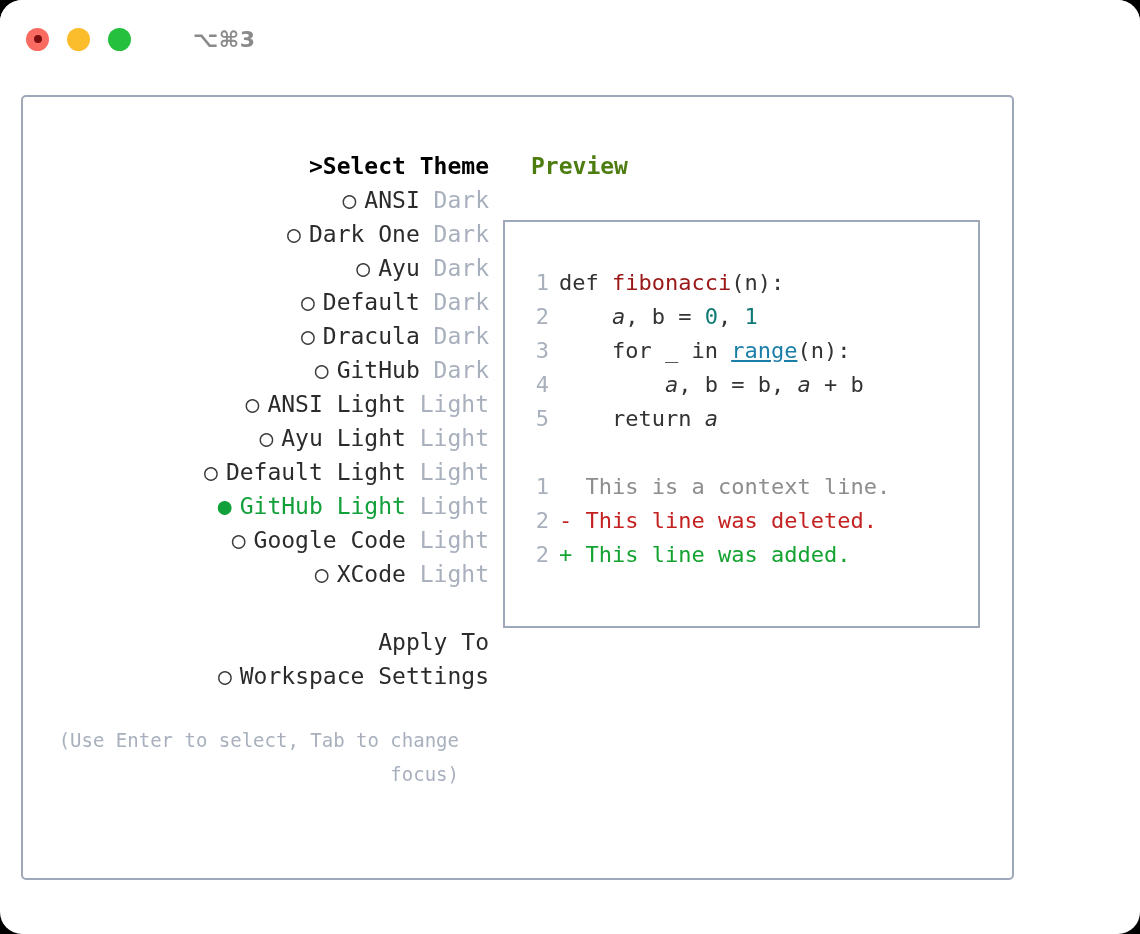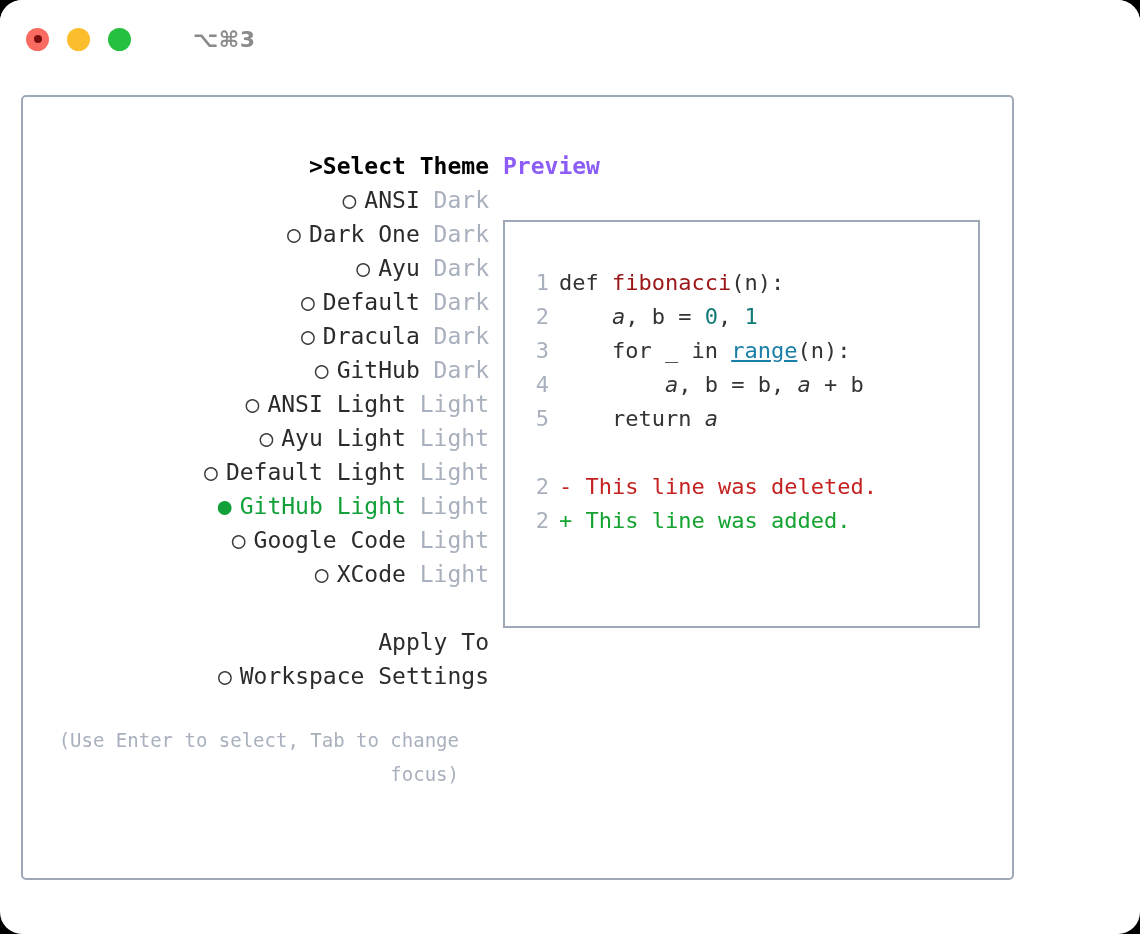--- a/index.html
+++ b/index.html
@@ -140,22 +140,23 @@
   
   .right-col {
     position: absolute;
     left: 480px;
     top: 52px;
     width: 500px;
   }
   .preview-label {
     font-size: 23px;
     font-weight: 700;
-    color: #8b5cf6;
-    line-height: 34px;
+    color: #4d7c0f;
+    line-height: 34px;
+    margin-left: 28px;
   }
   .preview-box {
     margin-top: 37px;
     width: 477px;
     height: 408px;
     border: 2px solid #9ea8b9;
     background: #ffffff;
     padding: 44px 0 0 14px;
   }
 
@@ -241,20 +242,21 @@
         <div class="preview-box">
           <div id="code-block">
               <div class="code-line"><span class="gutter">1</span><span class="tok-plain">def </span><span class="tok-fn">fibonacci</span><span class="tok-plain">(n):</span></div>
               <div class="code-line"><span class="gutter">2</span><span class="tok-plain">    </span><span class="tok-var">a</span><span class="tok-plain">, </span><span class="tok-plain">b</span><span class="tok-plain"> = </span><span class="tok-num">0</span><span class="tok-plain">, </span><span class="tok-num">1</span></div>
               <div class="code-line"><span class="gutter">3</span><span class="tok-plain">    for _ in </span><span class="tok-blue">range</span><span class="tok-plain">(n):</span></div>
               <div class="code-line"><span class="gutter">4</span><span class="tok-plain">        </span><span class="tok-var">a</span><span class="tok-plain">, </span><span class="tok-plain">b</span><span class="tok-plain"> = </span><span class="tok-plain">b</span><span class="tok-plain">, </span><span class="tok-var">a</span><span class="tok-plain"> + </span><span class="tok-plain">b</span></div>
               <div class="code-line"><span class="gutter">5</span><span class="tok-plain">    return </span><span class="tok-var">a</span></div>
             </div>
           <div class="code-gap"></div>
           <div id="diff-block">
+              <div class="code-line"><span class="gutter">1</span><span class="diff-ctx"> </span><span> </span><span class="diff-ctx">This is a context line.</span></div>
               <div class="code-line"><span class="gutter">2</span><span class="diff-del">-</span><span> </span><span class="diff-del">This line was deleted.</span></div>
               <div class="code-line"><span class="gutter">2</span><span class="diff-add">+</span><span> </span><span class="diff-add">This line was added.</span></div>
             </div>
         </div>
       </div>
 
     </div>
   </div>
 </div>
 

